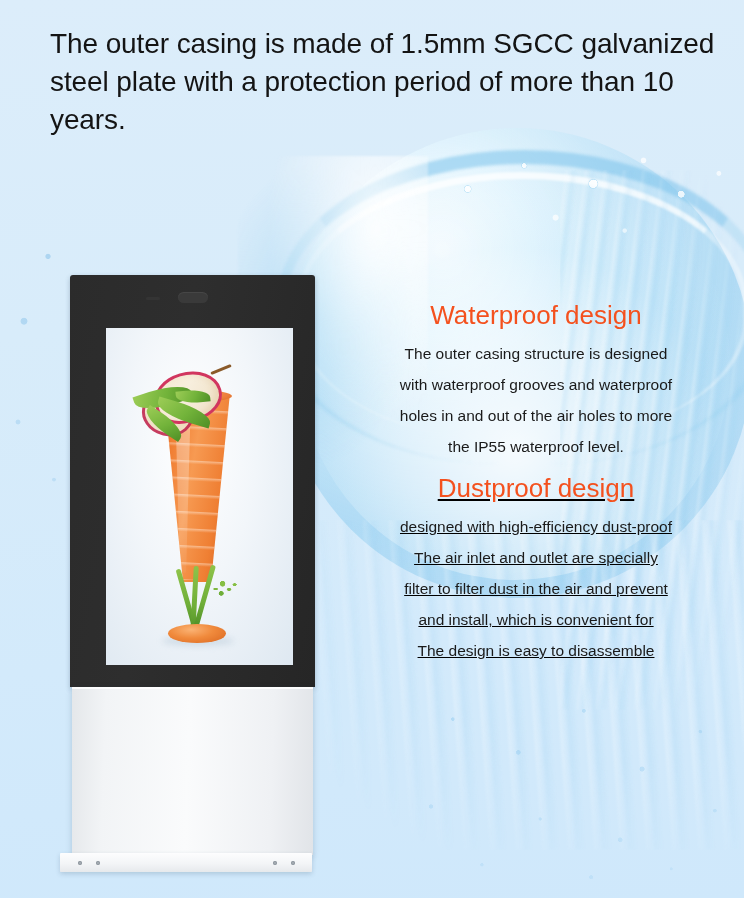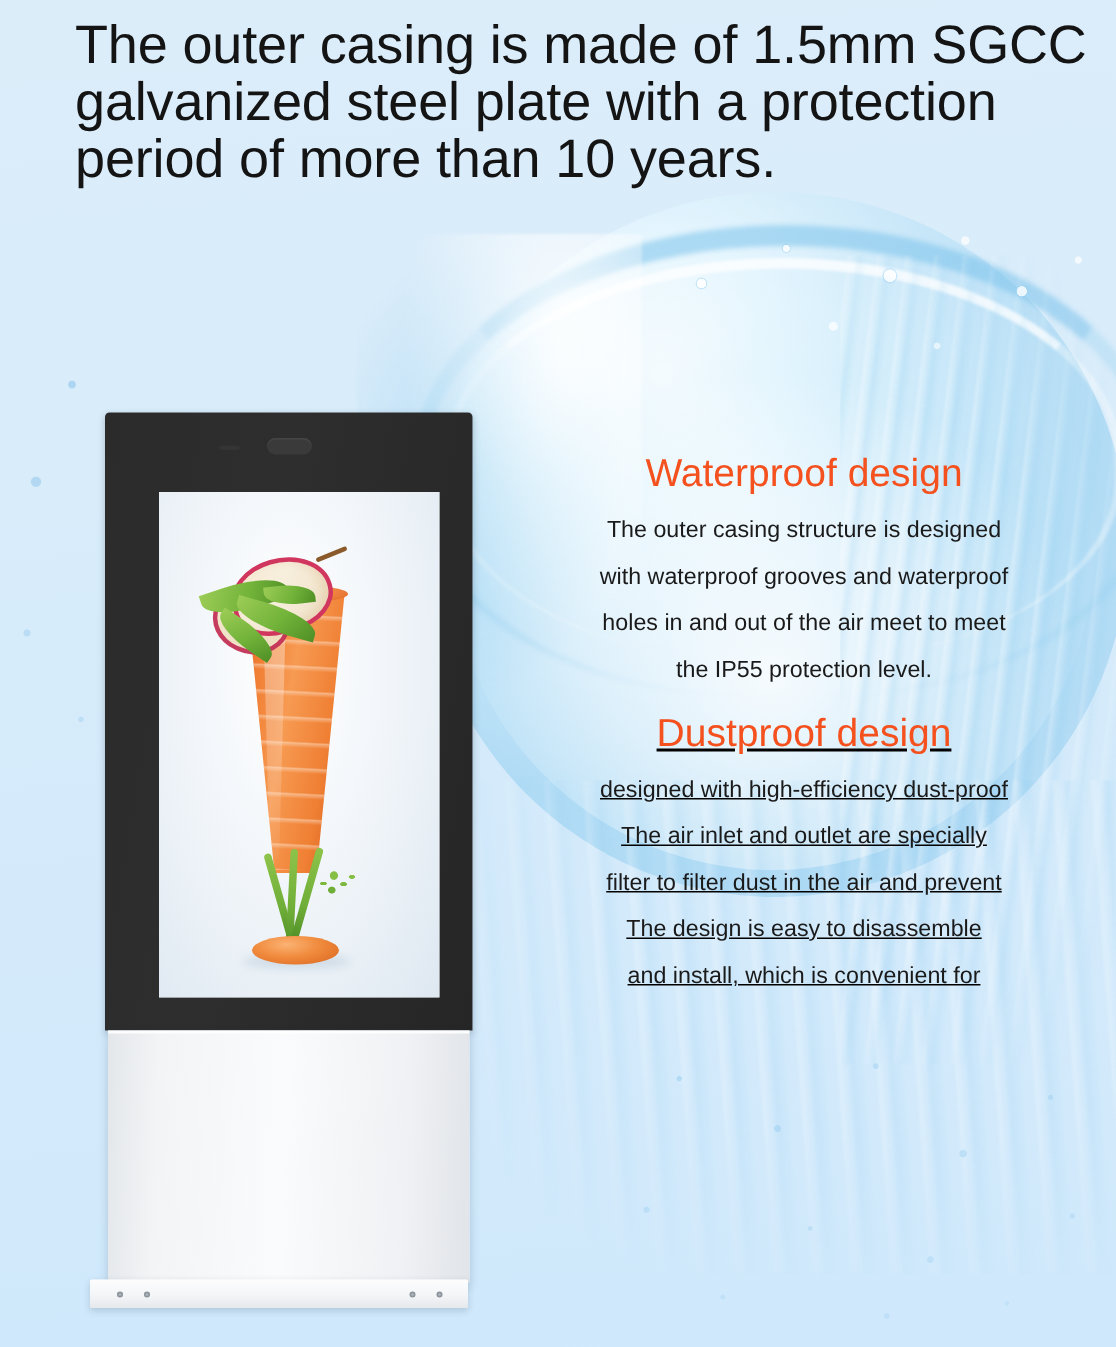--- a/index.html
+++ b/index.html
@@ -134,23 +134,23 @@
       radial-gradient(circle at 16% 24%, rgba(120,185,230,0.45) 0 2.2px, transparent 3px),
       radial-gradient(circle at 8% 42%, rgba(120,185,230,0.40) 0 3px, transparent 3.8px),
       radial-gradient(circle at 24% 58%, rgba(120,185,230,0.30) 0 1.6px, transparent 2.3px),
       radial-gradient(circle at 6% 70%, rgba(120,185,230,0.30) 0 2px, transparent 2.8px),
       radial-gradient(circle at 18% 86%, rgba(120,185,230,0.26) 0 1.5px, transparent 2.2px);
   }
 
   
   .headline {
     position: absolute;
-    left: 50px; top: 11px;
+    left: 50px; top: 25px;
     width: 676px;
-    font-size: 36px;
+    font-size: 28px;
     line-height: 38px;
     color: #141414;
     letter-spacing: -0.1px;
   }
 
   
   .kiosk { position: absolute; left: 60px; top: 272px; width: 252px; height: 604px; }
 
   .kiosk-bezel {
     position: absolute;
@@ -406,30 +406,30 @@
     <div class="screw screw-4"></div>
   </div>
 
   <div class="feature-col">
 
     <div class="feature">
       <h2 class="feature-title">Waterproof design</h2>
       <div class="feature-body">
         <p>The outer casing structure is designed</p>
         <p>with waterproof grooves and waterproof</p>
-        <p>holes in and out of the air meet to meet</p>
-        <p>the IP55 protection level.</p>
+        <p>holes in and out of the air holes to more</p>
+        <p>the IP55 waterproof level.</p>
       </div>
     </div>
 
     <div class="feature">
       <h2 class="feature-title">Dustproof design</h2>
       <div class="feature-body">
         <p>designed with high-efficiency dust-proof</p>
         <p>The air inlet and outlet are specially</p>
         <p>filter to filter dust in the air and prevent</p>
+        <p>and install, which is convenient for</p>
         <p>The design is easy to disassemble</p>
-        <p>and install, which is convenient for</p>
       </div>
     </div>
 
   </div>
 </div>
 
 </body></html>

